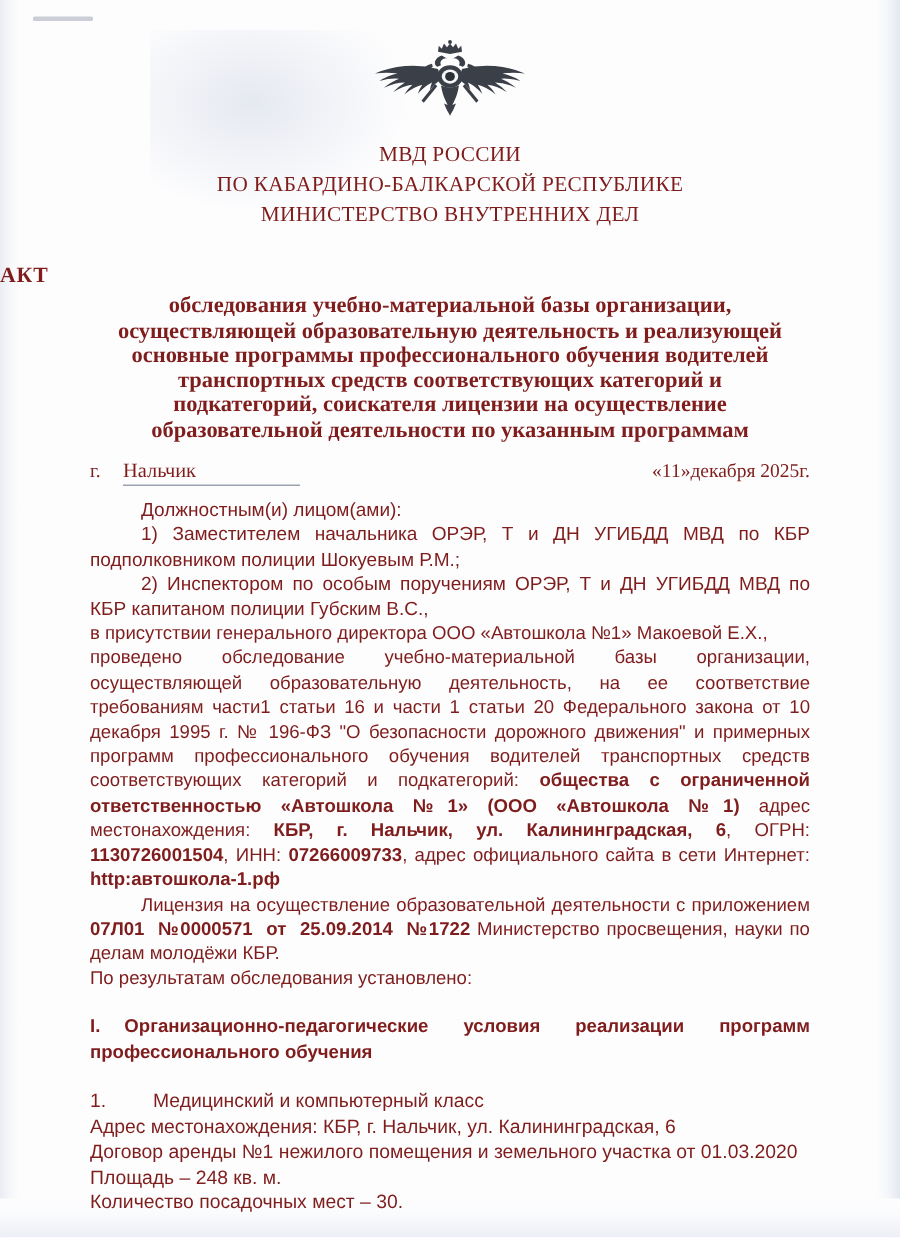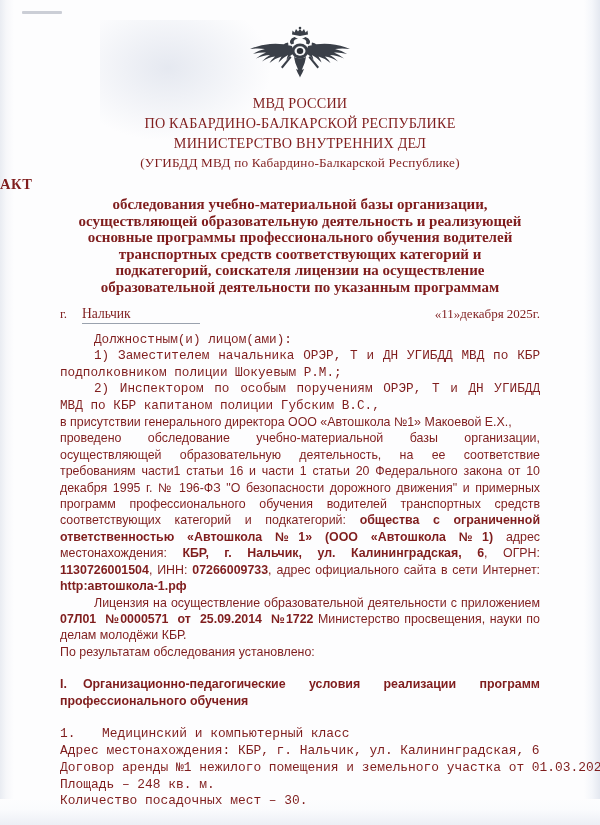--- a/index.html
+++ b/index.html
@@ -117,21 +117,21 @@
   .body-block {
     position: absolute;
     left: 60px; top: 332px;
     width: 480px;
   }
   p {
     margin: 0;
     font-size: 12.7px;
     line-height: 16.4px;
   }
-  .serif { font-family: Liberation Mono, monospace; }
+  .serif { font-family: Liberation Sans, sans-serif; }
   .sans  { font-family: "Liberation Sans", "DejaVu Sans", sans-serif; font-size: 12.4px; }
   .just  { text-align: justify; text-align-last: left; }
   .ind   { text-indent: 34px; }
   b, .b  { font-weight: bold; }
   .spacer-16 { height: 16px; }
 
   .section-heading {
     font-family: "Liberation Sans", "DejaVu Sans", sans-serif;
     font-weight: bold;
     font-size: 12.4px;
@@ -185,21 +185,20 @@
         <path d="M112 62 q12 5 24 0 q-2 12 -6 20 q-6 11 -6 22 q0-11 -6-22 q-4-8 -6-20z"></path>
         <path d="M116 86 q8 4 16 0 q-3 8 -8 16 q-5-8 -8-16z"></path>
       </g>
     </svg>
   </div>
 
   <div class="org-block">
     <div class="org-line">МВД РОССИИ</div>
     <div class="org-line">ПО КАБАРДИНО-БАЛКАРСКОЙ РЕСПУБЛИКЕ</div>
     <div class="org-line">МИНИСТЕРСТВО ВНУТРЕННИХ ДЕЛ</div>
-    <div class="org-line small">(УГИБДД МВД по Кабардино-Балкарской Республике)</div>
   </div>
 
   <div class="act-title">АКТ</div>
   <div class="act-sub">обследования учебно-материальной базы организации, осуществляющей образовательную деятельность и реализующей основные программы профессионального обучения водителей транспортных средств соответствующих категорий и подкатегорий, соискателя лицензии на осуществление образовательной деятельности по указанным программам</div>
 
   <div class="place-row">
     <span class="place-prefix">г.</span>
     <span class="place-field">Нальчик</span>
     <span class="date-field">«11»декабря 2025г.</span>
   </div>

